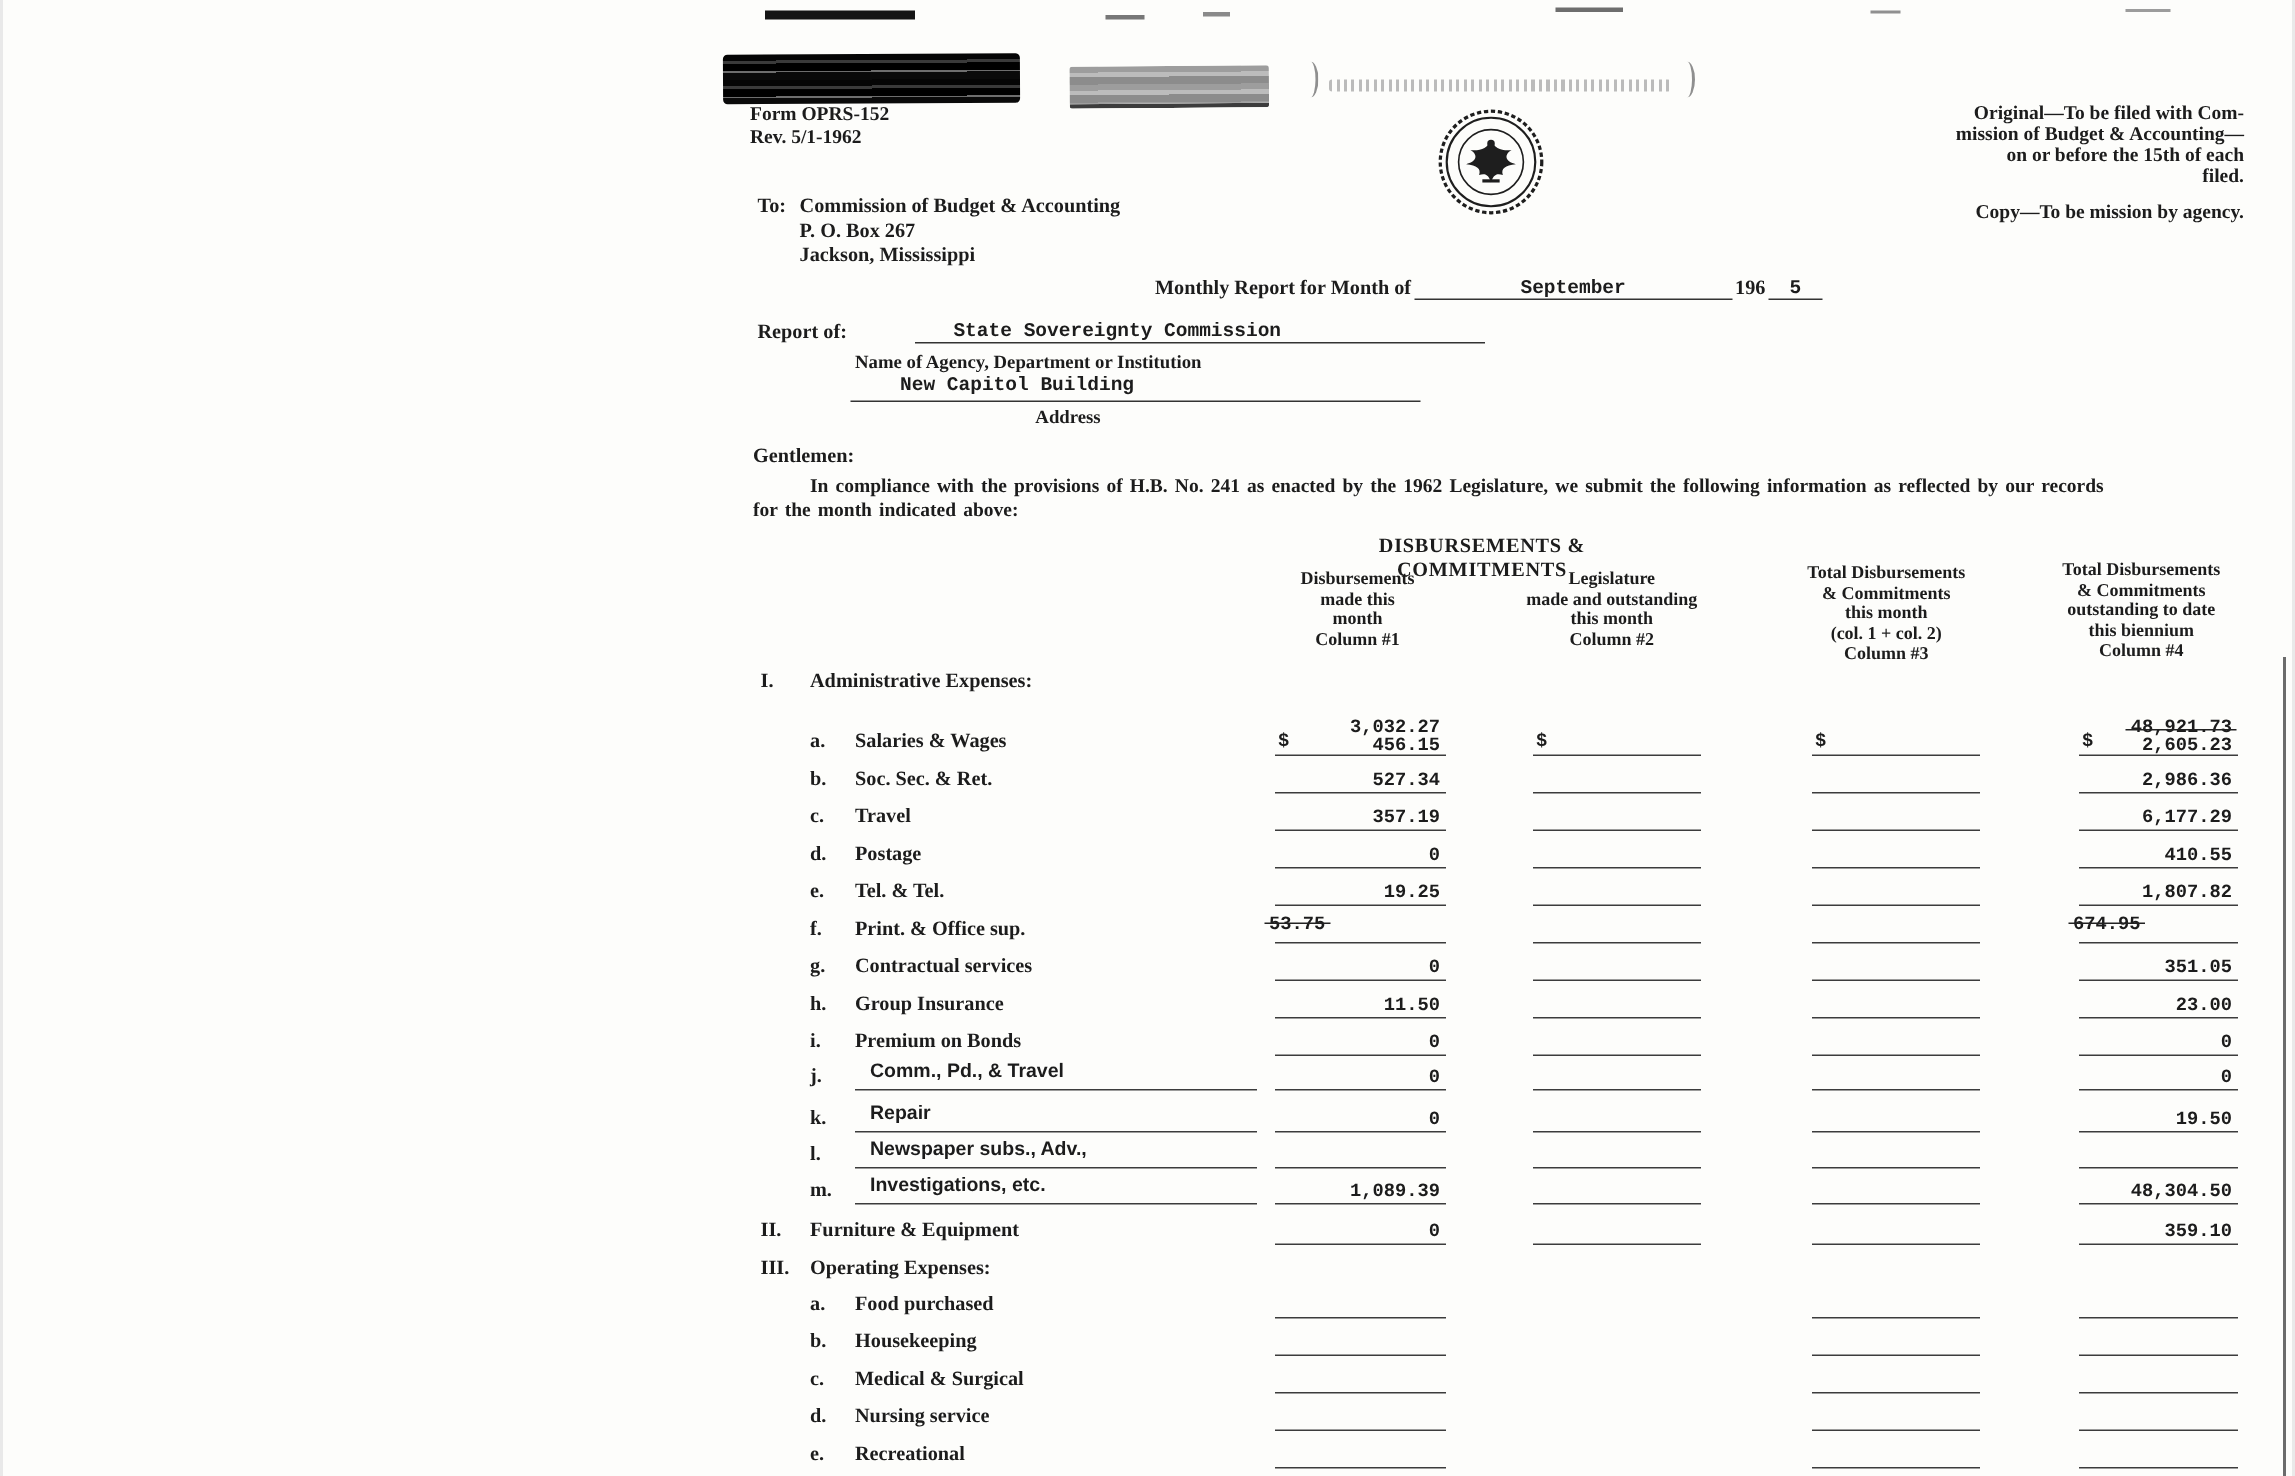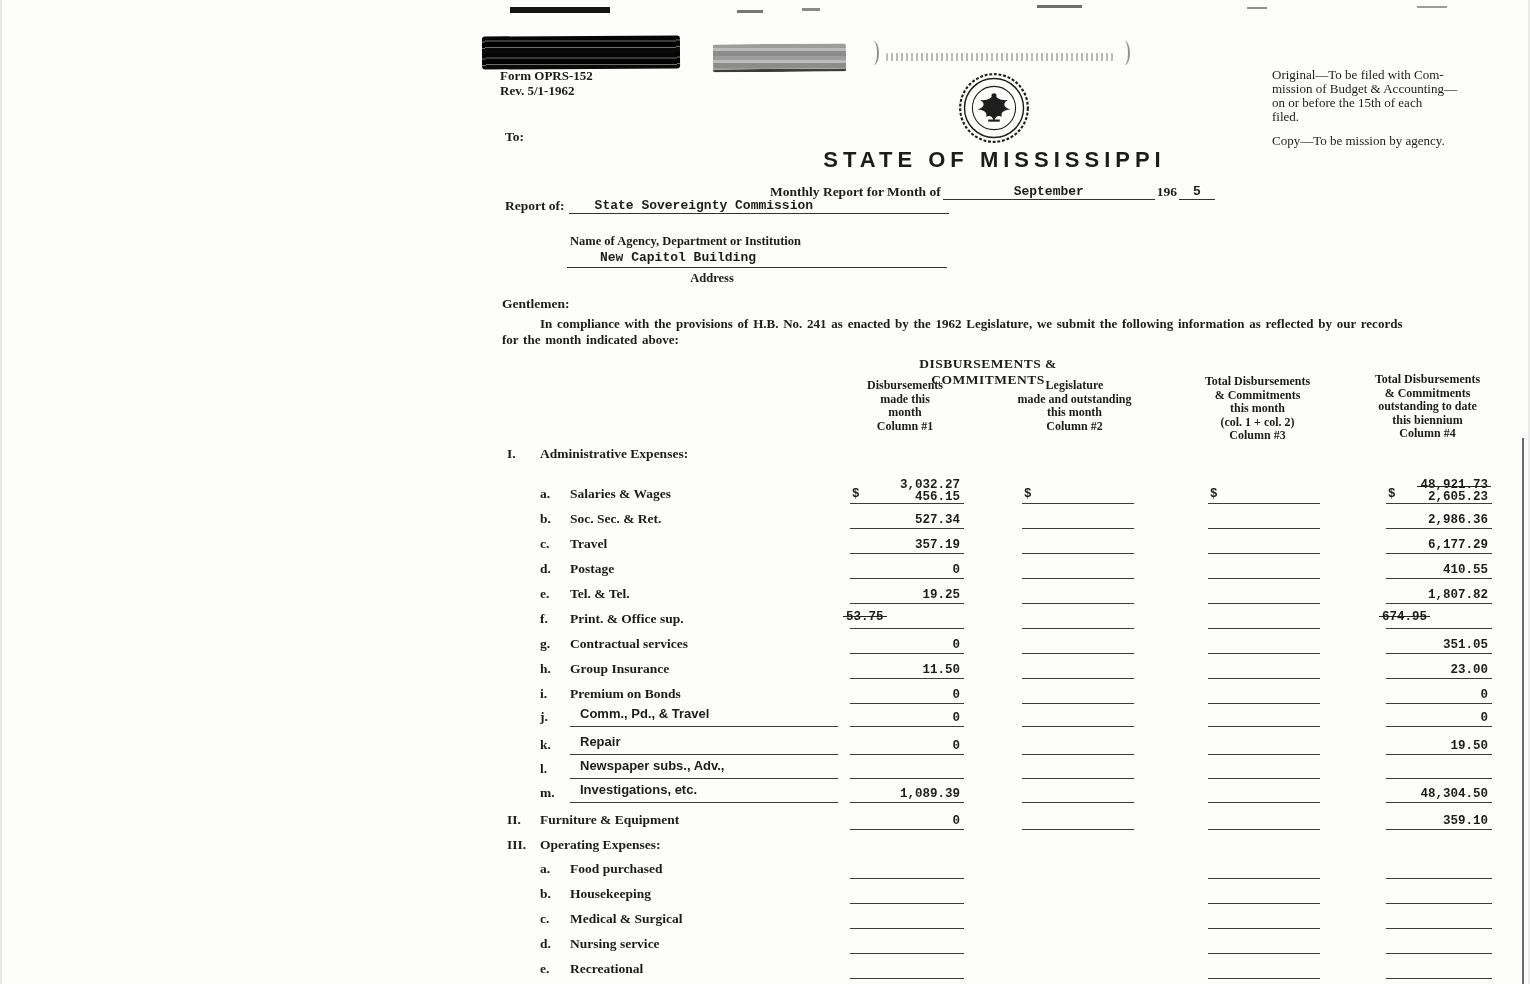--- a/index.html
+++ b/index.html
@@ -24,21 +24,21 @@
   }
   .dotband { display:flex; align-items:center; gap:7px; }
   .curve { width:9px; height:24px; border-right:2.5px solid #8f8f8f;
            border-radius:0 60% 60% 0 / 0 50% 50% 0; }
   .dots { flex:1; height:8px; margin-top:8px; opacity:.75; border-radius:2px;
           background:repeating-linear-gradient(90deg,#a5a5a5 0 2px, transparent 2px 5px); }
   .dash { background:#777; }
 
   
   .formnum { font-size:13px; font-weight:bold; line-height:15px; }
-  .notes { font-size:13px; font-weight:normal; line-height:14px; width:224px; }
+  .notes { font-size:13px; font-weight:bold; line-height:14px; width:224px;text-align:right; }
   .notes .gap { height:10px; }
   .tob { display:flex; gap:9px; font-size:13.5px; font-weight:bold; }
   .tolines div { line-height:16.5px; }
 
   .statetitle { font-size:22px; font-weight:bold; letter-spacing:5px;
                 font-family:"Liberation Sans", sans-serif; text-align:center; }
 
   .typedv { font-family:"Liberation Mono","DejaVu Sans Mono",monospace;
             font-weight:bold; font-size:13px; font-style:normal; }
 
@@ -117,43 +117,47 @@
     <div>Original—To be filed with Com-</div>
     <div>mission of Budget &amp; Accounting—</div>
     <div>on or before the 15th of each</div>
     <div>filed.</div>
     <div class="gap"></div>
     <div>Copy—To be mission by agency.</div>
   </div>
 
   <div class="abs tob" style="left:503px; top:129px;">
     <span>To:</span>
+    <div class="tolines">
+      <div>Commission of Budget &amp; Accounting</div>
+      <div>P. O. Box 267</div>
+      <div>Jackson, Mississippi</div>
+    </div>
   </div>
 
   <div class="abs" style="left:956px; top:72px; width:72px; height:72px;">
     <svg viewBox="0 0 100 100" width="72" height="72" aria-hidden="true">
       <circle cx="50" cy="50" r="47" fill="none" stroke="#1e1e1e" stroke-width="3" stroke-dasharray="4 2.5"></circle>
       <circle cx="50" cy="50" r="41" fill="none" stroke="#1e1e1e" stroke-width="2"></circle>
       <circle cx="50" cy="50" r="30" fill="none" stroke="#1e1e1e" stroke-width="1.5"></circle>
       <path d="M50 30 C47 37 40 40 31 39 C39 44 36 50 27 52 C37 53 41 56 39 62 C45 60 48 62 50 69 C52 62 55 60 61 62 C59 56 63 53 73 52 C64 50 61 44 69 39 C60 40 53 37 50 30 Z" fill="#1e1e1e"></path>
       <circle cx="50" cy="33" r="3.5" fill="#1e1e1e"></circle>
       <rect x="42" y="66" width="16" height="3" fill="#1e1e1e"></rect>
     </svg>
   </div>
 
-  <div class="abs statetitle" style="left:820px; top:147px; width:345px;">STATE OF MISSISSIPPI</div>
 
   <div class="abs monthline" style="left:768px; top:183px;">
     <span>Monthly Report for Month of</span>
     <span class="mline" style="width:212px;"><i class="typedv">September</i></span>
     <span>196</span>
     <span class="mline" style="width:36px;"><i class="typedv">5</i></span>
   </div>
 
-  <div class="abs repline" style="left:503px; top:197px;">
+  <div class="abs repline" style="left:503px; top:212px;gap:41px;">
     <span>Report of:</span>
     <span class="rline"><i class="typedv">State Sovereignty Commission</i></span>
   </div>
   <div class="abs caption" style="left:568px; top:234px;">Name of Agency, Department or Institution</div>
   <div class="abs addrbox" style="left:565px; top:247px;">
     <i class="typedv">New Capitol Building</i>
   </div>
   <div class="abs caption" style="left:640px; top:271px; width:140px; text-align:center;">Address</div>
 
   <div class="abs caption" style="left:500px; top:296px; font-size:13.5px;">Gentlemen:</div>

